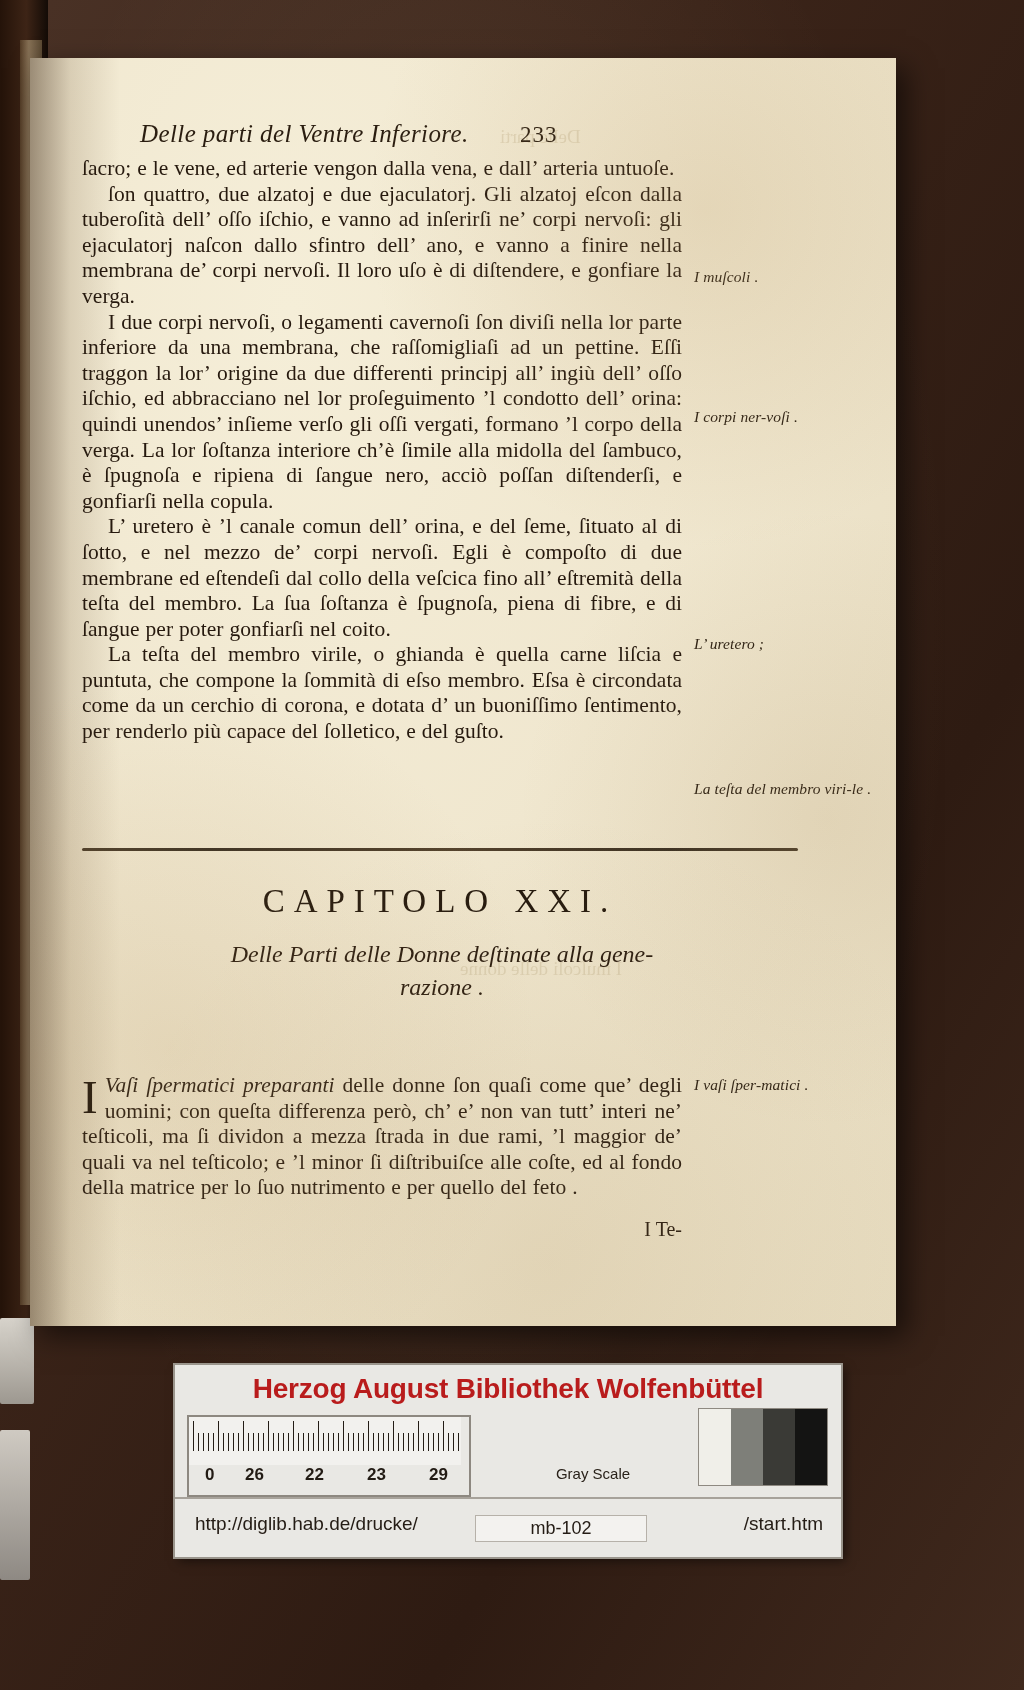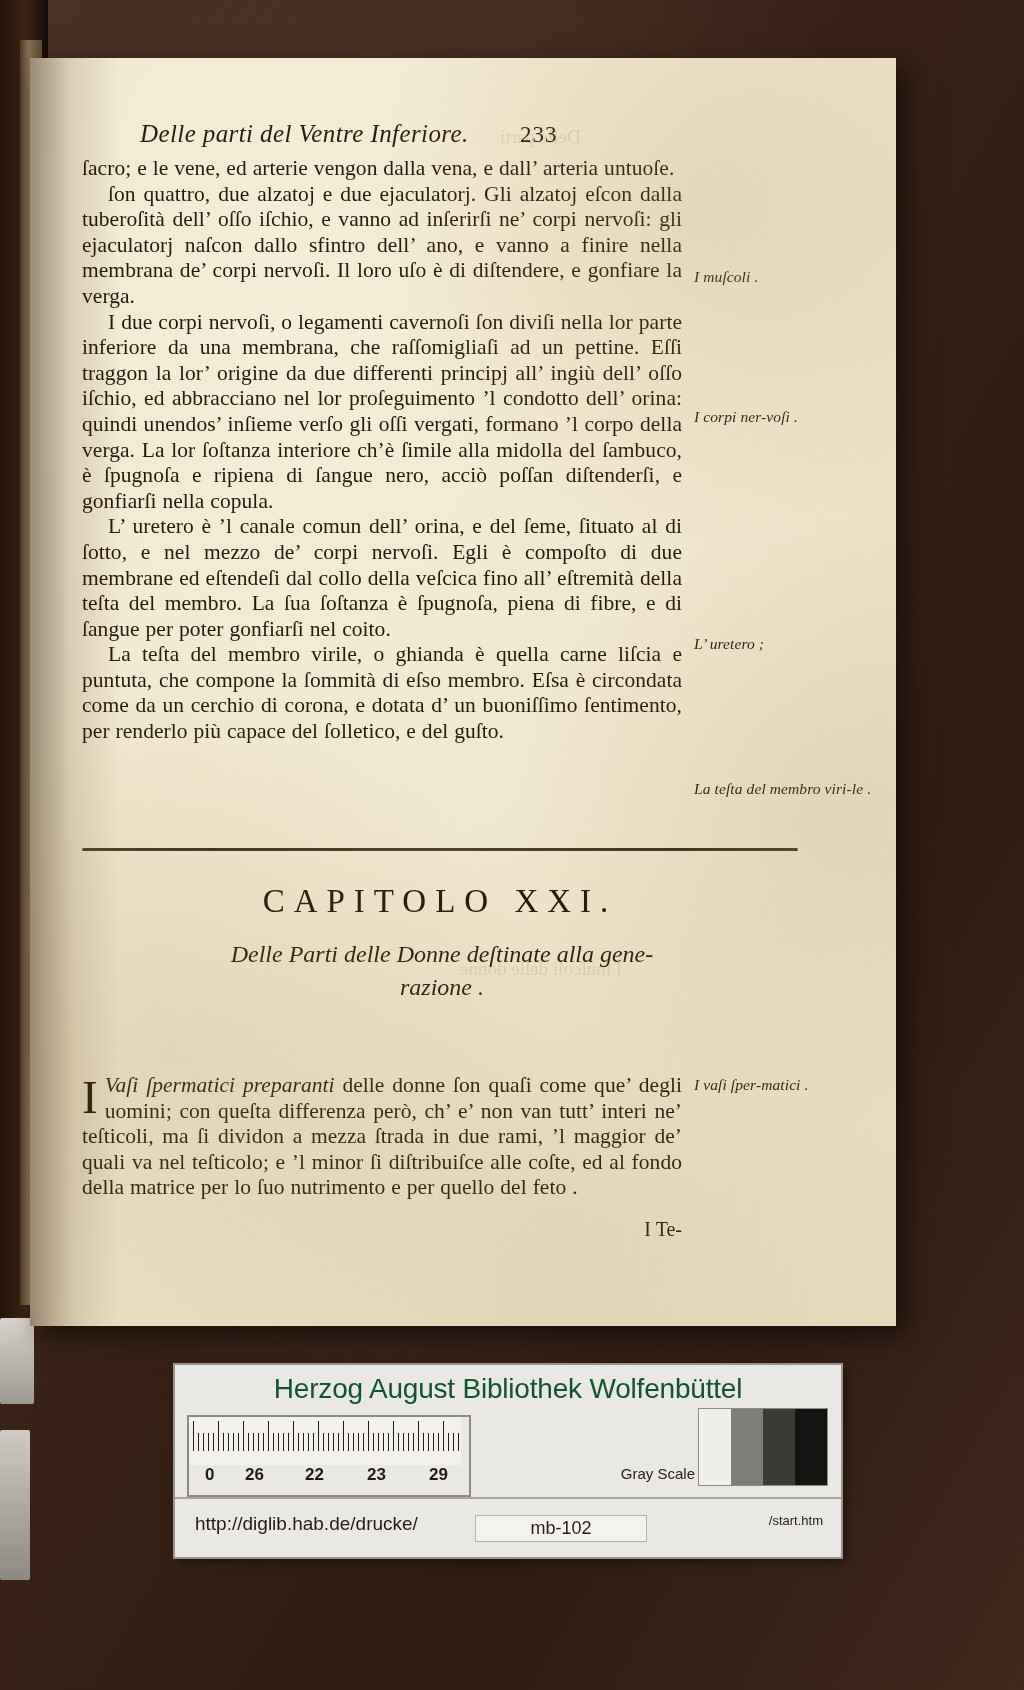--- a/index.html
+++ b/index.html
@@ -131,21 +131,21 @@
 
   
   .card{
     position:absolute;left:175px;top:1365px;width:666px;height:192px;
     background:#e9e8e4;
     box-shadow:0 0 0 2px #9a958c, 4px 4px 10px rgba(0,0,0,.5);
     font-family:"Liberation Sans", sans-serif;
   }
   .card-title{
     position:absolute;left:0;top:8px;width:666px;text-align:center;
-    font-weight:normal;font-size:28px;color:#14532d;letter-spacing:-.2px;
+    font-weight:bold;font-size:28px;color:#b91c1c;letter-spacing:-.2px;
   }
   
   .ruler{
     position:absolute;left:14px;top:52px;width:272px;height:48px;
     background:#f2f1ee;overflow:hidden;
   }
   .ticks{position:absolute;left:0;top:0;width:272px;height:34px;}
   .tick{position:absolute;bottom:0;width:1px;background:#231c15;}
   .ruler-nums{
     position:absolute;left:8px;top:100px;width:284px;height:22px;
@@ -156,42 +156,42 @@
     position:absolute;left:12px;top:50px;width:280px;height:78px;
     border:2px solid #8d8880;
   }
   
   .kodak{
     position:absolute;left:316px;top:48px;width:204px;
     font-weight:bold;font-size:42px;color:#241c15;letter-spacing:-1px;
   }
   .grayscale-label{
     position:absolute;left:316px;top:100px;width:204px;
-    font-size:15px;color:#2a221a;text-align:right;
+    font-size:15px;color:#2a221a;text-align:center;
   }
   .patches{
     position:absolute;left:524px;top:44px;width:128px;height:76px;display:flex;
     box-shadow:0 0 0 1px #8e8981;
   }
   .patches div{flex:1;height:100%;}
   
   .url-row{
     position:absolute;left:0;top:132px;width:666px;height:58px;
     border-top:2px solid #a7a29a;
   }
   .url-left{
     position:absolute;left:20px;top:14px;font-size:19px;color:#241c15;
   }
   .url-mid{
     position:absolute;left:300px;top:16px;width:170px;text-align:center;
     font-size:18px;color:#241c15;
     background:#f3f2ef;border:1px solid #b6b1a9;padding:2px 0;
   }
   .url-right{
-    position:absolute;right:18px;top:14px;font-size:13px;color:#241c15;
+    position:absolute;right:18px;top:14px;font-size:19px;color:#241c15;
   }
   
   .ghost{
     position:absolute;color:#b7a57d;opacity:.30;
     font-size:19px;font-family:"Liberation Serif", serif;
     transform:scaleX(-1);pointer-events:none;user-select:none;
   }
 </style>
 </head>
 <body>

